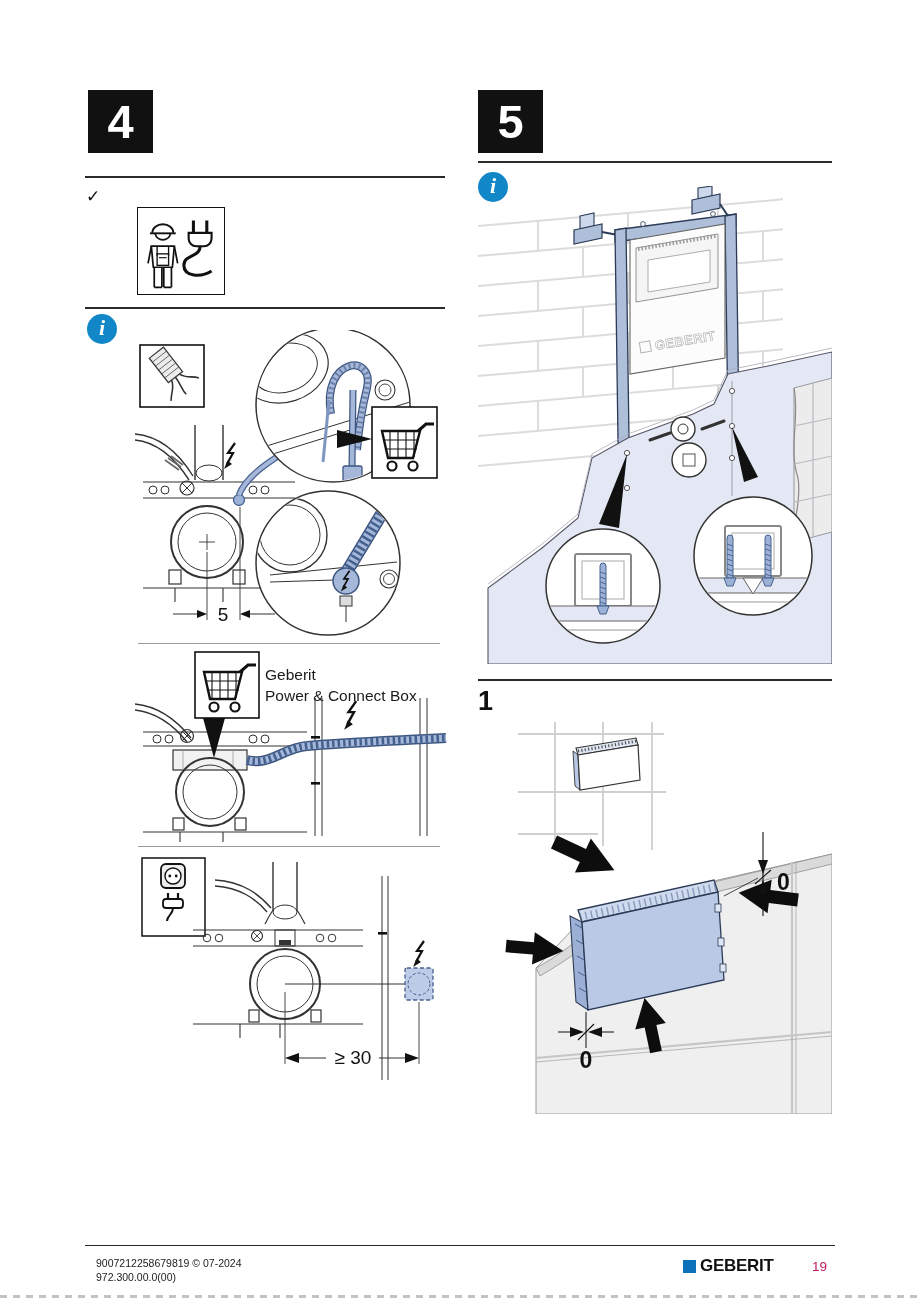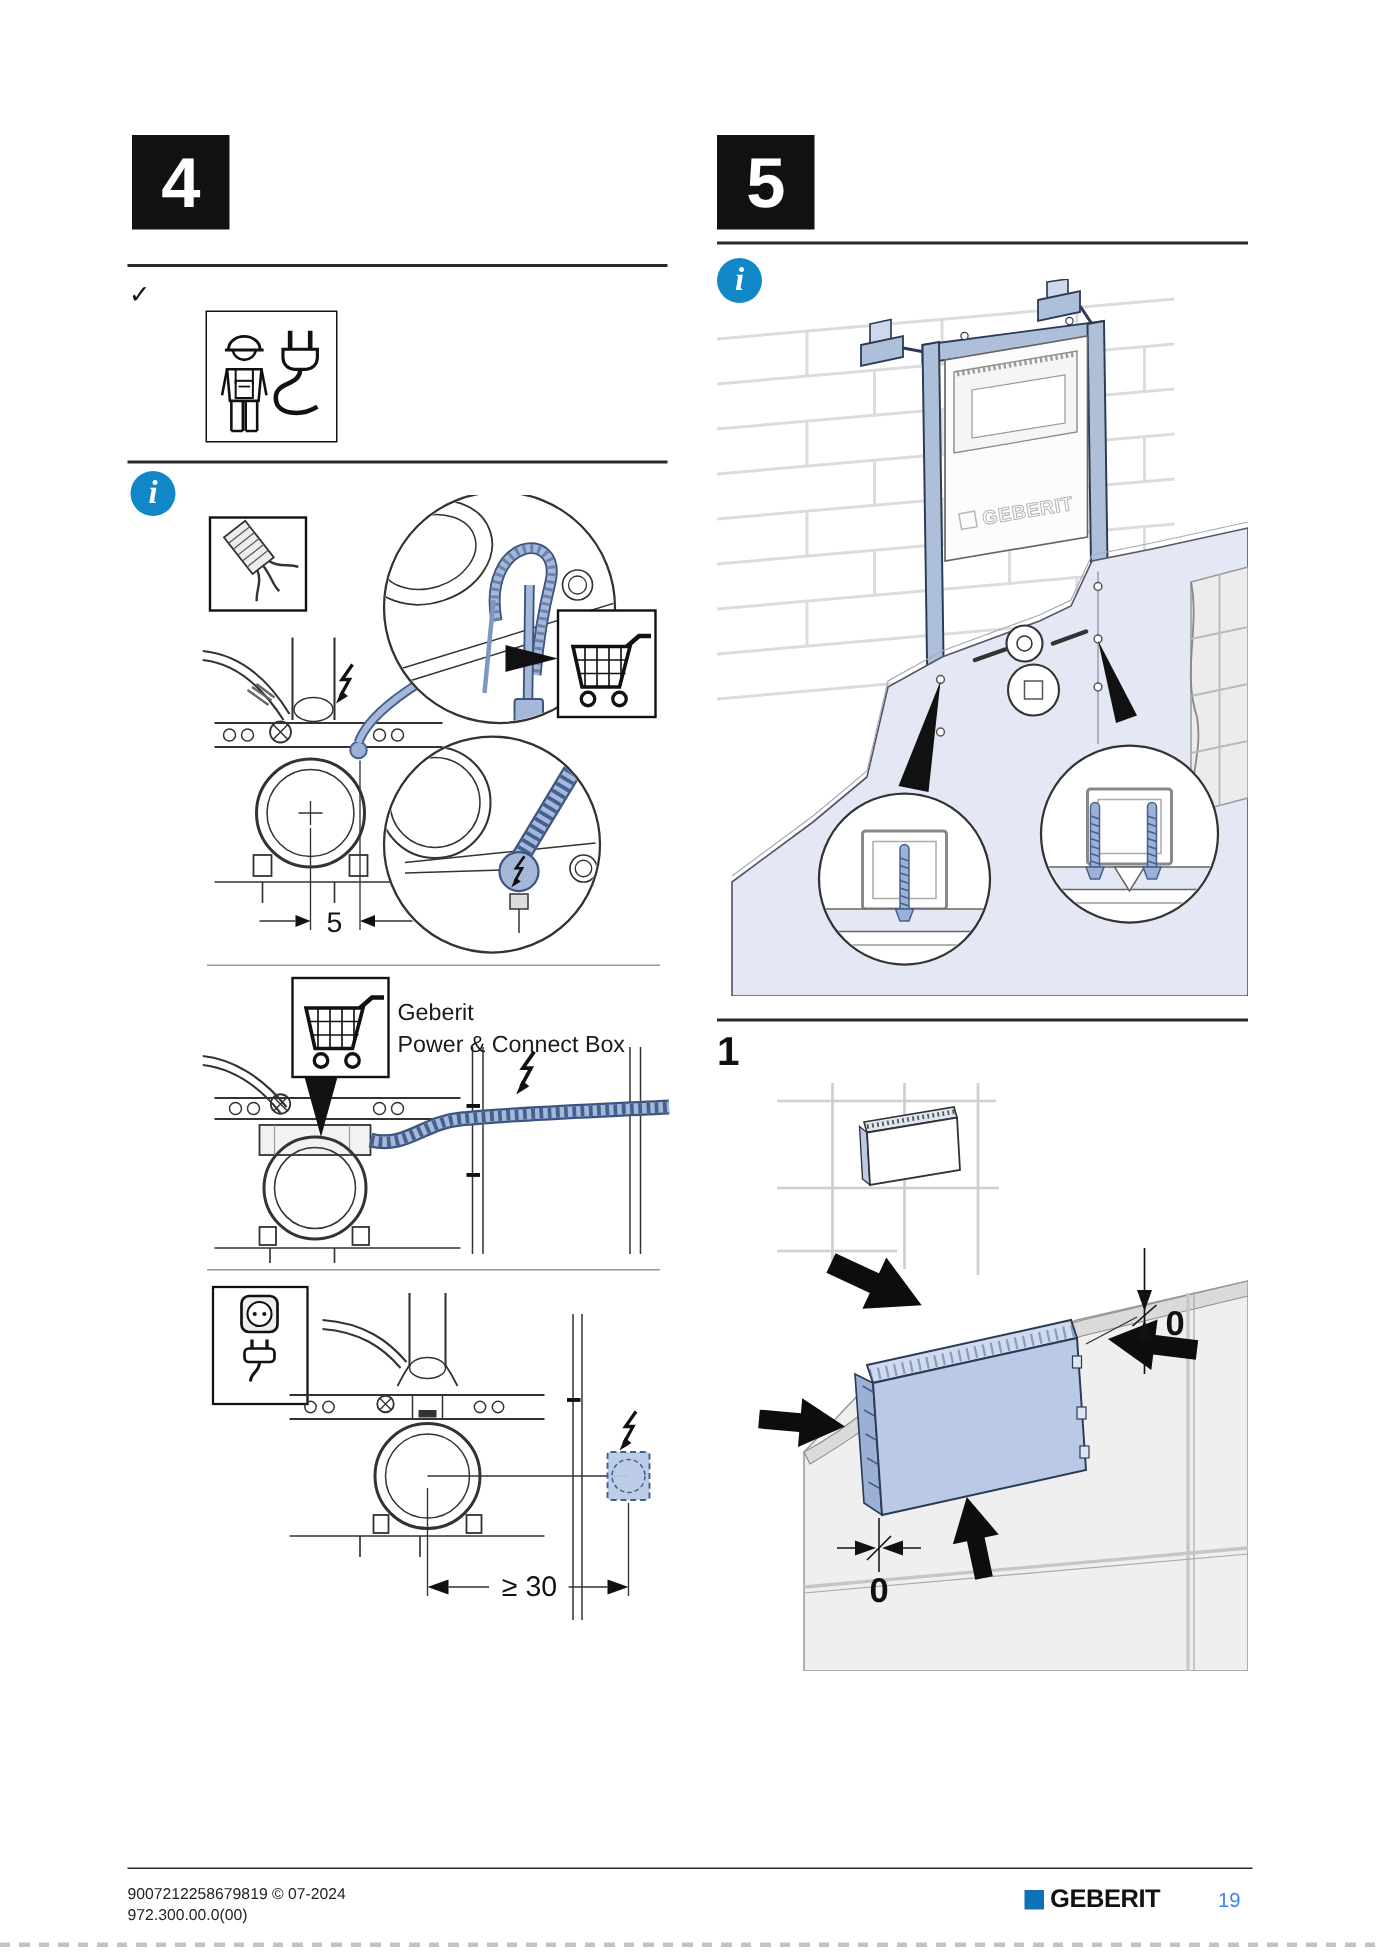--- a/index.html
+++ b/index.html
@@ -17,21 +17,21 @@
                  font-style:italic;font-weight:bold;font-size:22px;line-height:1;
                  transform:translateY(-1px);}
   .fig{position:absolute;}
   .qualbox{position:absolute;border:1.6px solid #111;background:#fff;}
   .substep{position:absolute;font-size:27px;font-weight:bold;color:#111;}
   svg text{font-family:"Liberation Sans",sans-serif;}
   .ftext{position:absolute;font-size:10.5px;line-height:14px;color:#222;}
   .brandlogo{position:absolute;display:flex;align-items:center;gap:4px;}
   .brandsq{width:13px;height:13px;display:inline-block;}
   .brandtxt{font-size:17px;font-weight:800;letter-spacing:-0.3px;color:#111;}
-  .pagenum{position:absolute;font-size:13.5px;color:#3b82f6;}
+  .pagenum{position:absolute;font-size:13.5px;color:#be185d;}
   .edgeart{position:absolute;left:0;top:1295px;width:920px;height:2.5px;
            background:repeating-linear-gradient(90deg,#c3c3c3 0 7px,#ffffff 7px 13px);}
 </style>
 </head>
 <body>
 
 <div id="page">
 
   <svg width="0" height="0" style="position:absolute" aria-hidden="true">
     <defs>
@@ -425,21 +425,21 @@
       <path d="M108,298 V334" stroke="#111" stroke-width="1" fill="none"></path>
       <path d="M80,318 H92 M124,318 H136" stroke="#111" stroke-width="1.1" fill="none"></path>
       <path d="M106,318 L92,313 L92,323 Z" fill="#111"></path>
       <path d="M110,318 L124,313 L124,323 Z" fill="#111"></path>
       <path d="M100,326 L116,310" stroke="#111" stroke-width="1.1" fill="none"></path>
       <text x="108" y="354" text-anchor="middle" font-size="23" font-weight="bold" fill="#111">0</text>
     </g>
   </svg>
 
   <div class="rule" style="left:85px;top:1245px;width:750px;height:1.2px"></div>
-  <div class="ftext" style="left:85px;top:1256px">
+  <div class="ftext" style="left:96px;top:1256px">
     <div>9007212258679819 © 07-2024</div>
     <div>972.300.00.0(00)</div>
   </div>
   <div class="brandlogo" style="left:683px;top:1256px">
     <span class="brandsq" style="background:#0d72b9"></span>
     <span class="brandtxt">GEBERIT</span>
   </div>
   <div class="pagenum" style="left:812px;top:1259px">19</div>
   <div class="edgeart"></div>
 </div>

